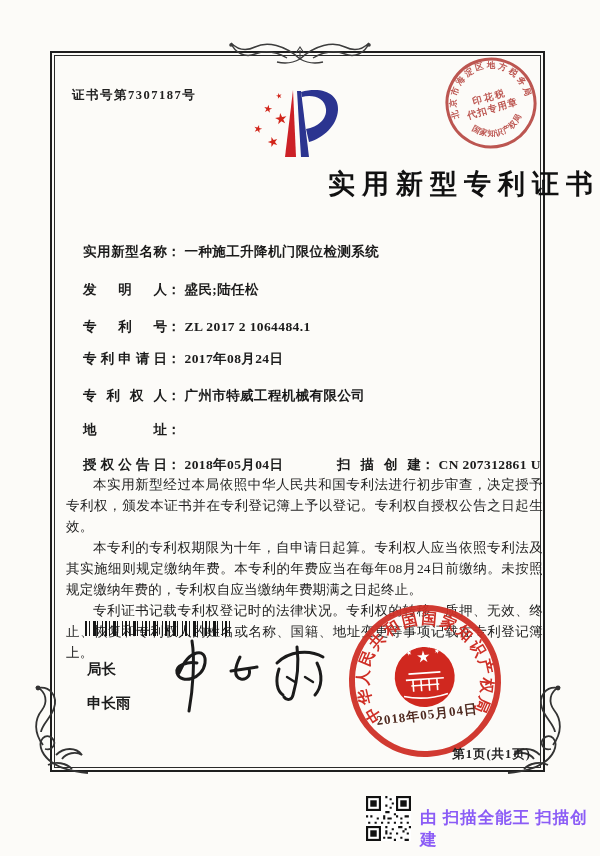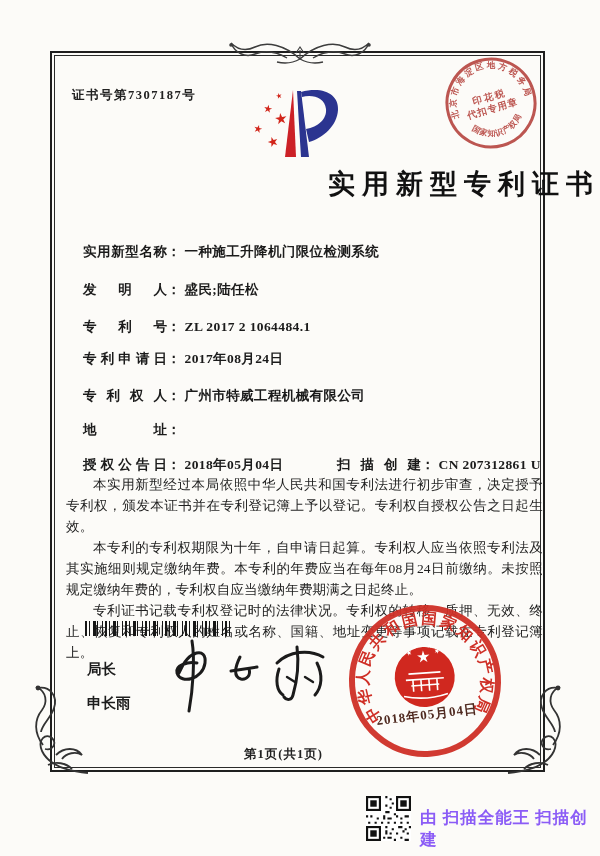--- a/index.html
+++ b/index.html
@@ -40,21 +40,21 @@
   .barcode{left:85px;top:621px;width:147px;height:15px;
     background-image:repeating-linear-gradient(90deg,
       #161616 0 2px,transparent 2px 4px,#161616 4px 5px,transparent 5px 8px,
       #161616 8px 11px,transparent 11px 12px,#161616 12px 13px,transparent 13px 17px,
       #161616 17px 18px,transparent 18px 20px);}
   .signer-title{left:87px;top:660px;font-size:14.5px;font-weight:700;}
   .signer-name{left:87px;top:686px;font-size:14.5px;font-weight:700;margin-top:8px;}
   .signature{left:145px;top:633px;width:200px;height:88px;}
   .office-seal{left:345px;top:601px;width:160px;height:160px;transform:rotate(-4deg);}
   .tax-seal{left:441px;top:53px;width:100px;height:100px;transform:rotate(-16deg);opacity:.88;}
-  .page-num{left:36px;top:746px;width:495px;text-align:center;
+  .page-num{left:36px;top:746px;width:495px;text-align:right;
     font-size:12.5px;font-weight:700;letter-spacing:1px;color:#222;}
   .qr{left:366px;top:796px;width:45px;height:45px;}
   .scan-credit{left:420px;top:807px;font-size:16.5px;font-weight:700;color:#8b5cf6;letter-spacing:1px;}
   
   .orn-top{left:215px;top:37px;width:170px;height:30px;}
   .orn-bl{left:28px;top:680px;width:62px;height:96px;}
   .orn-br{left:506px;top:680px;width:62px;height:96px;transform:scaleX(-1);}
 </style>
 </head>
 <body>

